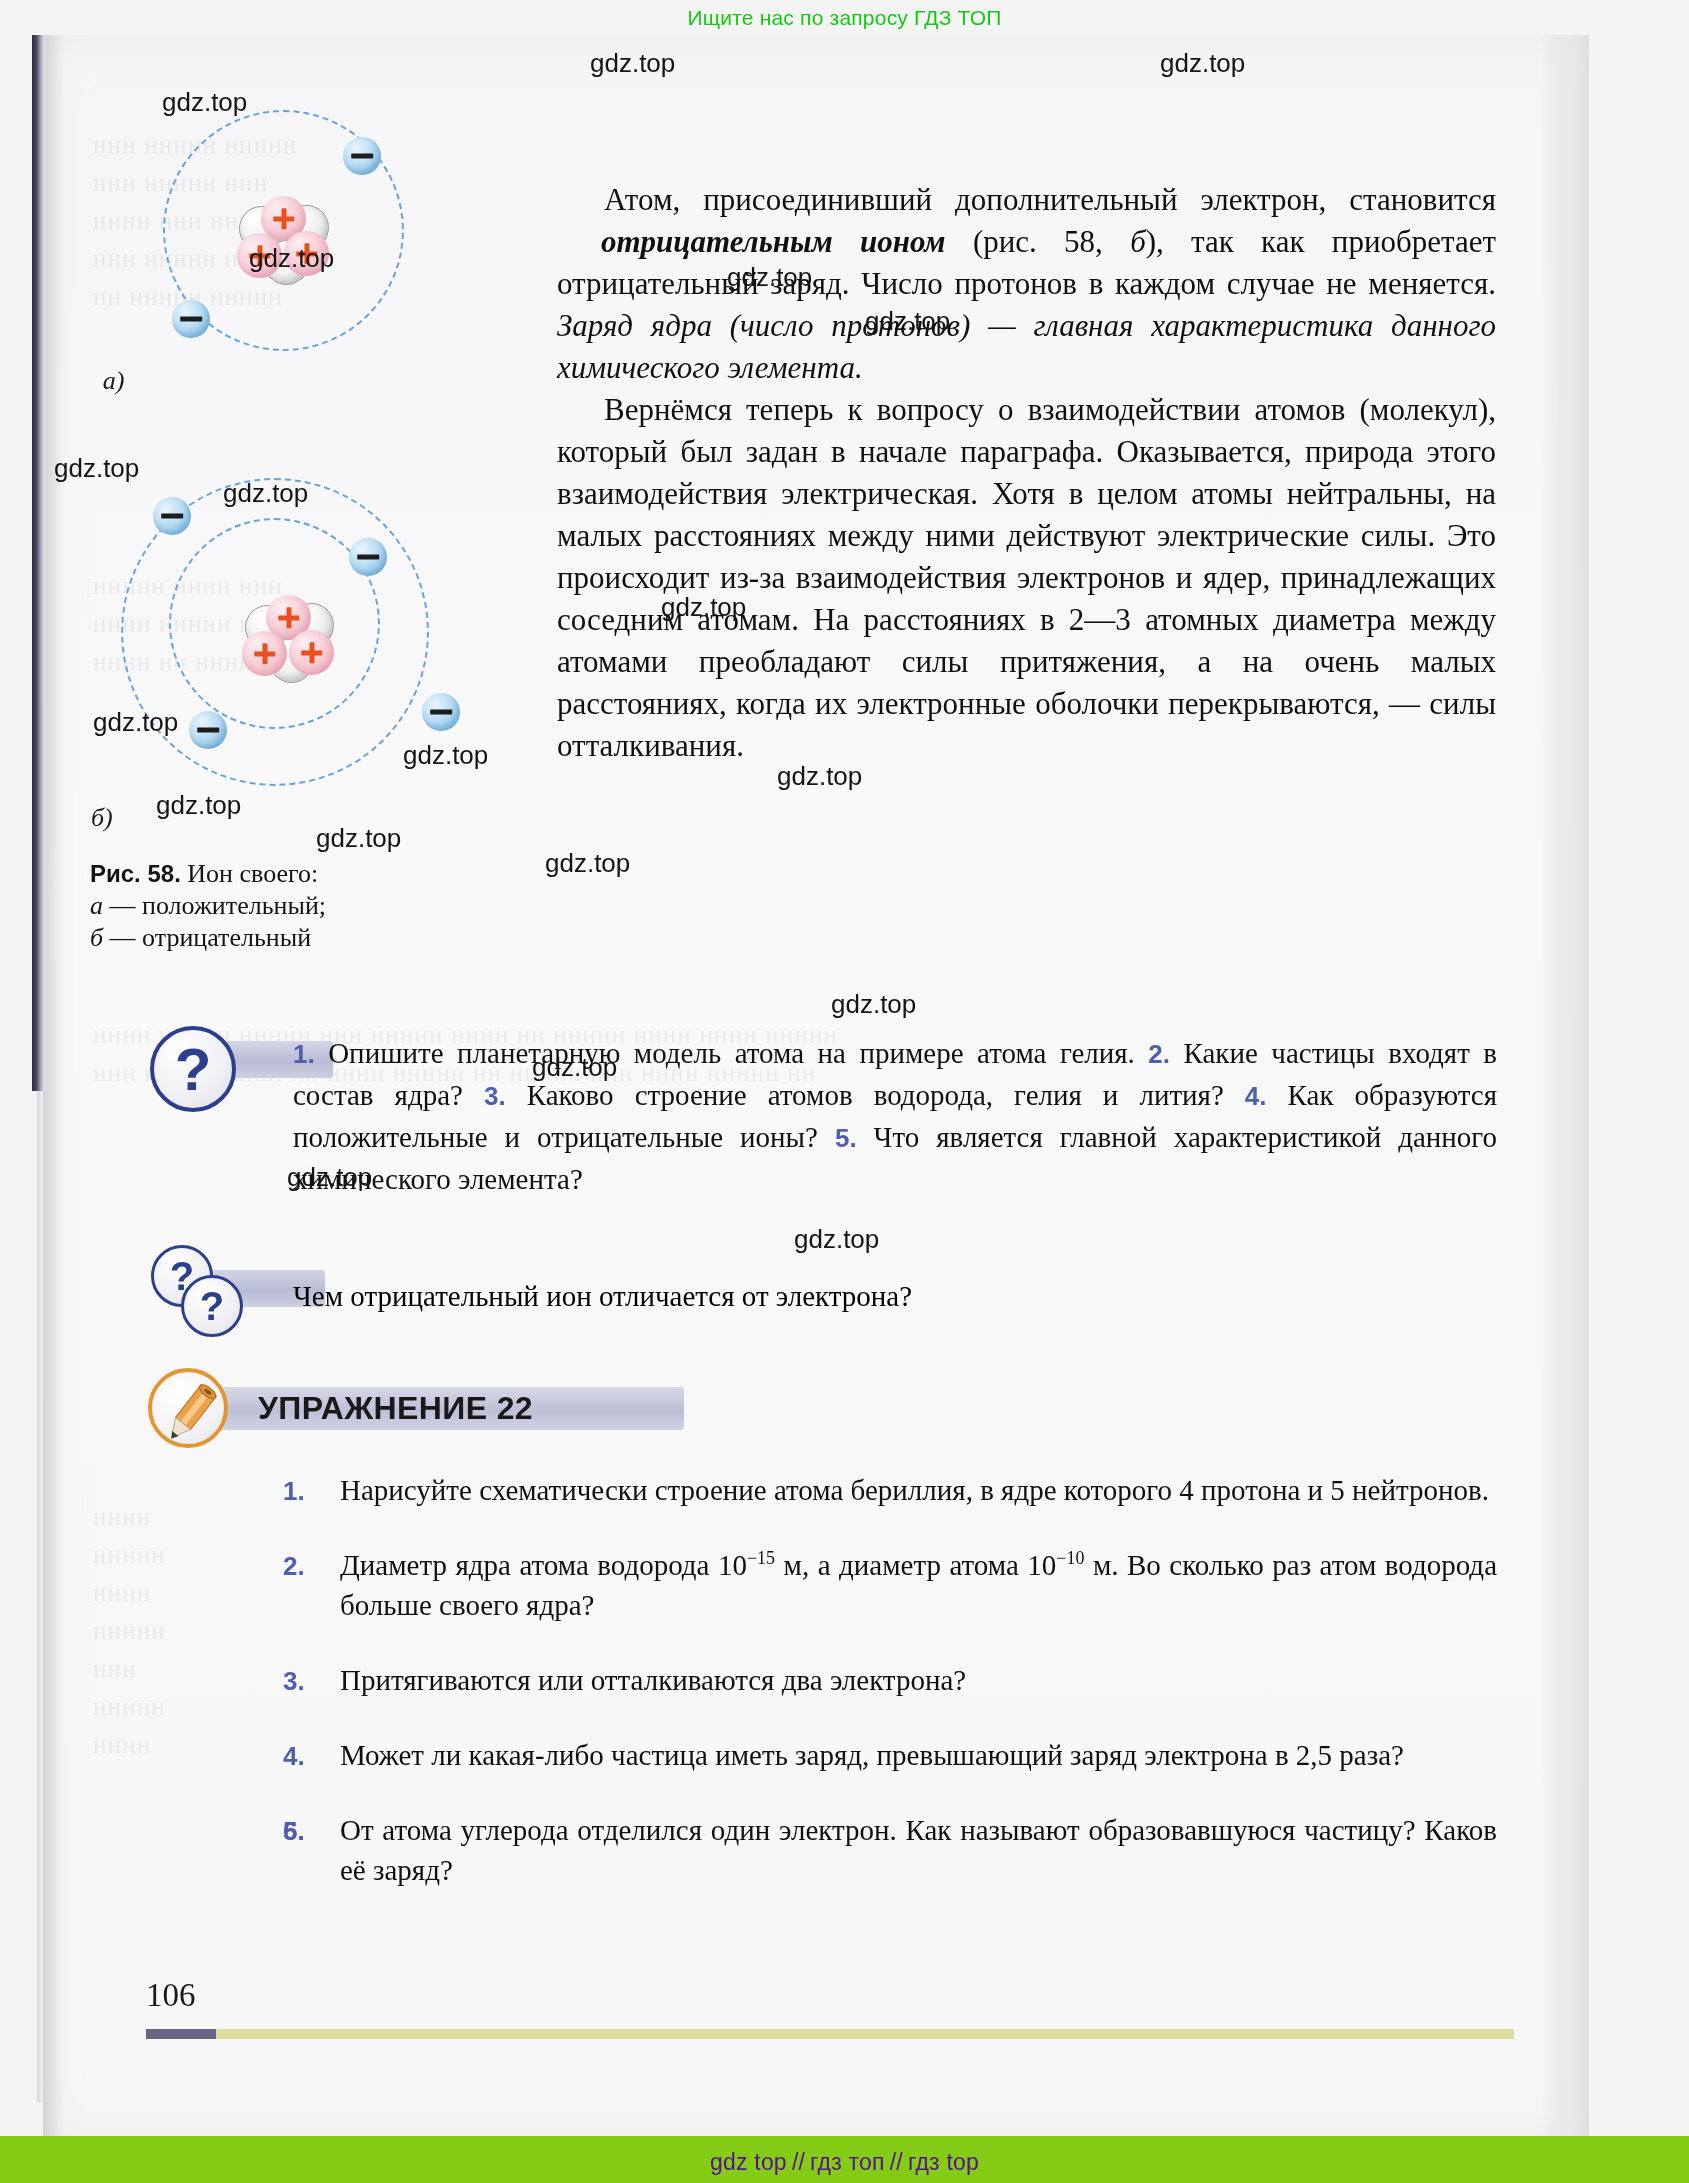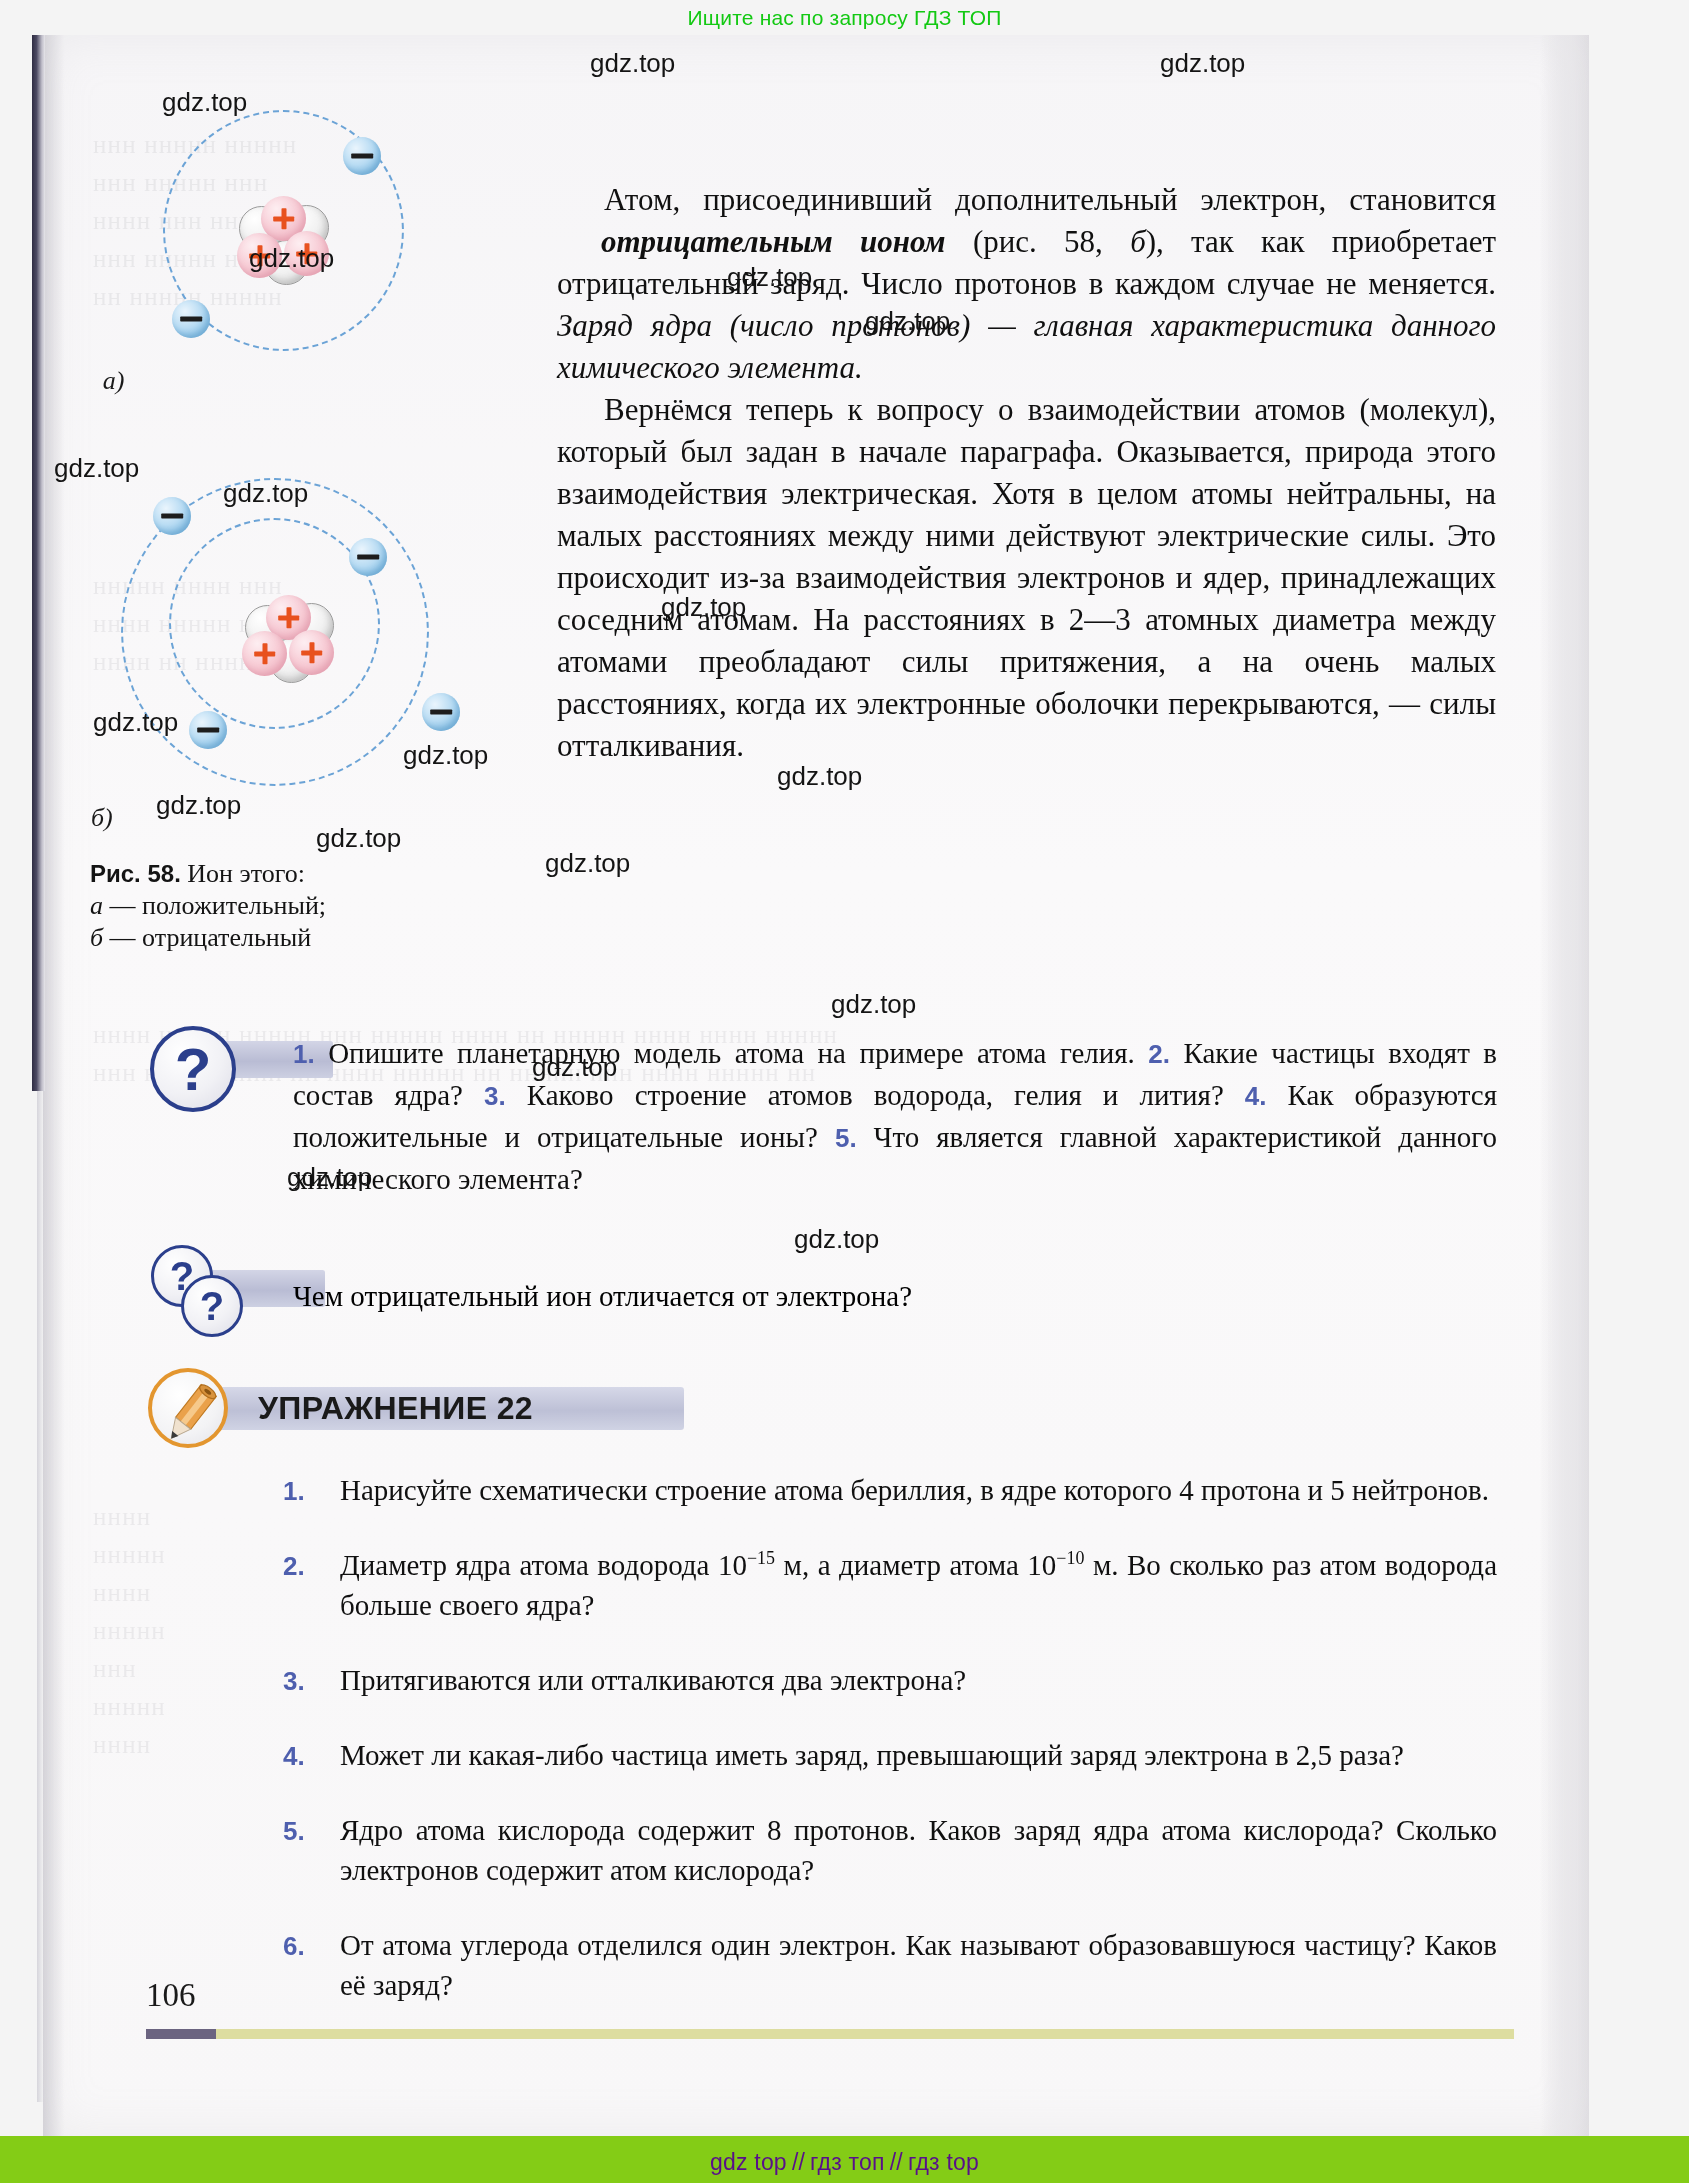--- a/index.html
+++ b/index.html
@@ -387,21 +387,21 @@
     <div class="nucleon proton" style="left:198px; top:160px;"></div>
 
     <div class="electron" style="left:62px;  top:27.4px;"></div>
     <div class="electron" style="left:258px; top:68px;"></div>
     <div class="electron" style="left:98px; top:241px;"></div>
     <div class="electron" style="left:331px; top:223px;"></div>
     <div class="fig-letter" style="left:0px; top:333px;">б)</div>
   </div>
 
   <div id="fig-caption">
-    <span class="lead">Рис. 58.</span><span> Ион этого:</span><br>
+    <span class="lead">Рис. 58.</span><span> Ион своего:</span><br>
     <span class="it">а</span><span> — положительный;</span><br>
     <span class="it">б</span><span> — отрицательный</span>
   </div>
 
   <div id="body-col">
     <p><span>Атом, присоединивший дополнительный электрон, становится </span><span class="bi">отрицательным ионом</span><span> (рис. 58, </span><span class="it">б</span><span>), так как приобретает отрицательный заряд. Число протонов в каждом случае не меняется. </span><span class="it">Заряд ядра (число протонов) — главная характеристика данного химического элемента.</span></p>
     <p>Вернёмся теперь к вопросу о взаимодействии атомов (молекул), который был задан в начале параграфа. Оказывается, природа этого взаимодействия электрическая. Хотя в целом атомы нейтральны, на малых расстояниях между ними действуют электрические силы. Это происходит из‑за взаимодействия электронов и ядер, принадлежащих соседним атомам. На расстояниях в 2—3 атомных диаметра между атомами преобладают силы притяжения, а на очень малых расстояниях, когда их электронные оболочки перекрываются, — силы отталкивания.</p>
   </div>
 
   <div class="q-bar" style="left:200px; top:1041px; width:133px;"></div>
@@ -457,21 +457,20 @@
       <span>Притягиваются или отталкиваются два электрона?</span>
     </div>
 
     <div class="ex-item">
       <span class="ex-num">4.</span>
       <span>Может ли какая‑либо частица иметь заряд, превышающий заряд электрона в 2,5 раза?</span>
     </div>
 
     <div class="ex-item">
       <span class="ex-num">5.</span>
-      <span>Ядро атома кислорода содержит 8 протонов. Каков заряд ядра атома кислорода? Сколько электронов содержит атом кислорода?</span>
     </div>
 
     <div class="ex-item">
       <span class="ex-num">6.</span>
       <span>От атома углерода отделился один электрон. Как называют образовавшуюся частицу? Каков её заряд?</span>
     </div>
 
   </div>
 
   <div id="page-number">106</div>

